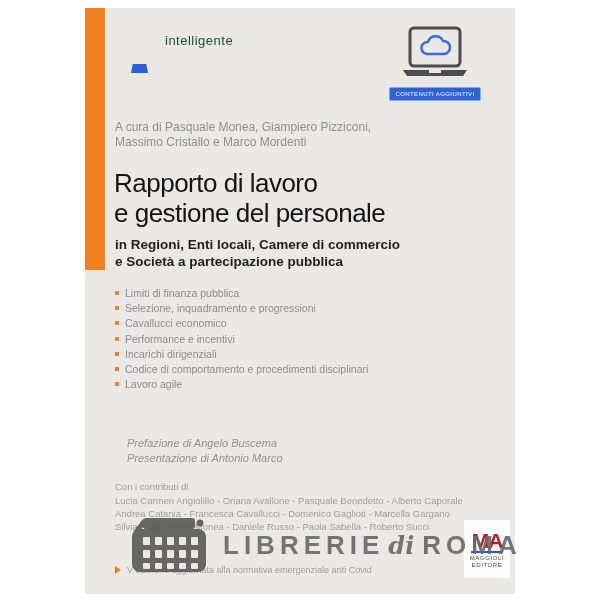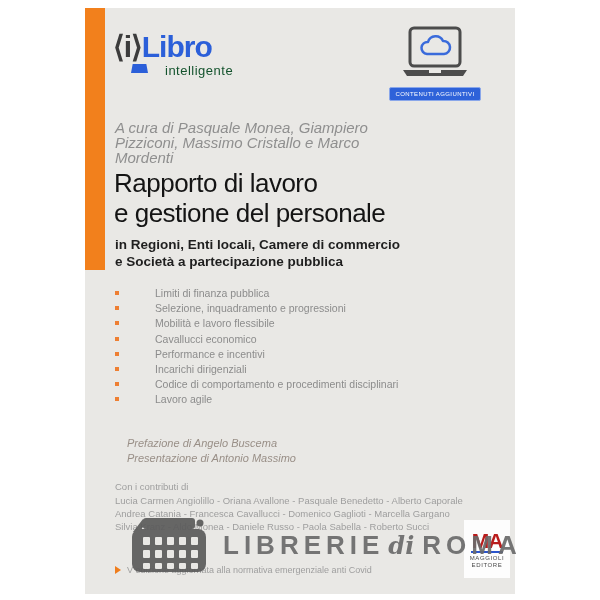--- a/index.html
+++ b/index.html
@@ -17,27 +17,27 @@
   .lamp { position:absolute; left:18px; top:32px; width:17px; height:9px;
           background:#2b5fd9; clip-path:polygon(10% 0,90% 0,100% 100%,0 100%); }
   .lamp:after { content:""; position:absolute; left:7px; top:-4px; width:3px; height:4px; background:#2b5fd9; }
   .tagline { margin-left:52px; margin-top:1px; font-size:13px; color:#14532d; letter-spacing:0.5px; }
 
   
   .device { position:absolute; right:34px; top:18px; width:92px; text-align:center; }
   .badge { display:inline-block; margin-top:4px; background:#2e62d9; border:1px solid #8aa7ea;
            border-radius:2px; color:#fff; font-size:6px; letter-spacing:0.4px; padding:3px 5px; white-space:nowrap; }
 
-  .authors { position:absolute; left:30px; top:112px; width:260px; font-size:15px; line-height:15px; color:#8f8f8f;font-style:italic; }
+  .authors { position:absolute; left:30px; top:112px; width:260px; font-size:12px; line-height:15px; color:#8f8f8f; }
 
   .title { position:absolute; left:29px; top:160px; font-size:26px; line-height:30px; font-weight:normal; color:#141414; letter-spacing:-0.5px; }
   .subtitle { position:absolute; left:30px; top:228px; font-size:13.5px; line-height:17px; font-weight:bold; color:#1f1f1f; }
 
   .topics { position:absolute; left:30px; top:278px; list-style:none; }
-  .topics li { display:flex; align-items:flex-start; font-size:10.5px; line-height:15.2px; color:#8c8c8c;gap:30px; }
+  .topics li { display:flex; align-items:flex-start; font-size:10.5px; line-height:15.2px; color:#8c8c8c; }
   .topics .bullet { flex:0 0 auto; width:4px; height:4px; margin:5px 6px 0 0; background:#ee7f33; }
 
   .credits { position:absolute; left:30px; top:428px; font-style:italic; font-size:11px; line-height:15px; color:#998f87;margin-left:12px; }
 
   .contrib { position:absolute; left:30px; top:472px; font-size:9.5px; line-height:13px; color:#9e9e9e; z-index:2; }
   .contrib .intro { margin-bottom:1px; }
 
   .note { position:absolute; left:30px; top:557px; display:flex; align-items:center; font-size:9px; color:#9e9e9e; z-index:2; }
   .note .arrow { width:0; height:0; border-top:4px solid transparent; border-bottom:4px solid transparent;
                  border-left:6px solid #ef7d1d; margin-right:6px; }
@@ -55,23 +55,20 @@
   .wm-di { font-family:"DejaVu Serif", serif; font-style:italic; font-weight:bold; font-size:24px; letter-spacing:0px; margin:0 8px 6px 4px; }
 </style>
 </head>
 <body>
 
 <div class="page">
   <div class="cover">
     <div class="stripe"></div>
 
     <div class="ilibro">
-      <div class="row">
-        <span class="brackets">⟨i⟩</span><span class="libro">Libro</span>
-      </div>
       <div class="lamp"></div>
       <div class="tagline">intelligente</div>
     </div>
 
     <div class="device">
       <svg width="76" height="52" viewBox="0 0 76 52">
         <rect x="13" y="2" width="50" height="38" rx="4" fill="none" stroke="#4c4c4c" stroke-width="3"></rect>
         <path d="M30 28 a6 6 0 0 1 1-12 a8 8 0 0 1 15-1 a6 6 0 0 1 1 13 z" fill="none" stroke="#3a6bdb" stroke-width="2.5" stroke-linejoin="round"></path>
         <path d="M6 44 h64 l-4 6 H10 z" fill="#4c4c4c"></path>
         <rect x="32" y="44" width="12" height="3" fill="#e9e8e5"></rect>
@@ -95,24 +92,20 @@
       <li>
           <span class="bullet"></span>
           <span>Limiti di finanza pubblica</span>
         </li>
       <li>
           <span class="bullet"></span>
           <span>Selezione, inquadramento e progressioni</span>
         </li>
       <li>
           <span class="bullet"></span>
-          <span>Mobilità e lavoro flessibile</span>
-        </li>
-      <li>
-          <span class="bullet"></span>
           <span>Cavallucci economico</span>
         </li>
       <li>
           <span class="bullet"></span>
           <span>Performance e incentivi</span>
         </li>
       <li>
           <span class="bullet"></span>
           <span>Incarichi dirigenziali</span>
         </li>
@@ -121,21 +114,21 @@
           <span>Codice di comportamento e procedimenti disciplinari</span>
         </li>
       <li>
           <span class="bullet"></span>
           <span>Lavoro agile</span>
         </li>
     </ul>
 
     <div class="credits">
       <div>Prefazione di Angelo Buscema</div>
-      <div>Presentazione di Antonio Massimo</div>
+      <div>Presentazione di Antonio Marco</div>
     </div>
 
     <div class="contrib">
       <div class="intro">Con i contributi di</div>
       <div>Lucia Carmen Angiolillo - Oriana Avallone - Pasquale Benedetto - Alberto Caporale</div>
       <div>Andrea Catania - Francesca Cavallucci - Domenico Gaglioti - Marcella Gargano</div>
       <div>Silvia Kranz - Aldo Monea - Daniele Russo - Paola Sabella - Roberto Succi</div>
     </div>
 
     <div class="note">

